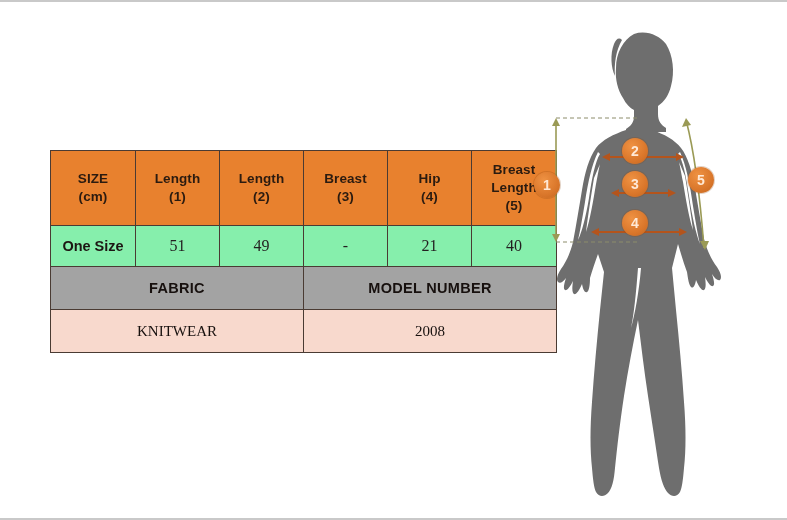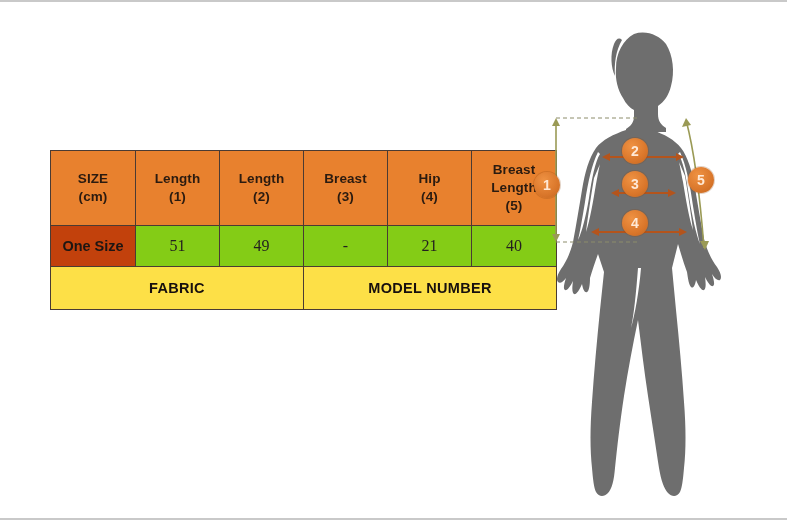--- a/index.html
+++ b/index.html
@@ -55,36 +55,36 @@
     background: #e8812e;
     color: #2b1b10;
     font-weight: bold;
     font-size: 13.5px;
     line-height: 1.32;
     height: 74px;
     letter-spacing: .1px;
   }
   #size-table thead th .hl { display: block; }
   #size-table tbody td.value-cell {
-    background: #84cc16;
+    background: #86efac;
     height: 40px;
     font-size: 16px;
     font-weight: normal;
     font-family: "Liberation Serif", serif;
   }
   #size-table tbody td.size-label-cell {
-    background: #c2410c;
+    background: #86efac;
     height: 40px;
     font-size: 14.5px;
     font-weight: bold;
     font-family: "Liberation Sans", sans-serif;
     color: #1d1613;
   }
   #size-table tbody td.meta-head-cell {
-    background: #fde047;
+    background: #a3a3a3;
     height: 42px;
     font-size: 14.5px;
     font-weight: bold;
     letter-spacing: .3px;
     color: #17100e;
   }
   #size-table tbody td.meta-value-cell {
     background: #f8d9cd;
     height: 42px;
     font-size: 15px;
@@ -172,20 +172,24 @@
         <td class="size-label-cell">One Size</td>
         <td class="value-cell">51</td>
         <td class="value-cell">49</td>
         <td class="value-cell">-</td>
         <td class="value-cell">21</td>
         <td class="value-cell">40</td>
       </tr>
       <tr>
         <td class="meta-head-cell" colspan="3">FABRIC</td>
         <td class="meta-head-cell" colspan="3">MODEL NUMBER</td>
+      </tr>
+      <tr>
+        <td class="meta-value-cell" colspan="3">KNITWEAR</td>
+        <td class="meta-value-cell" colspan="3">2008</td>
       </tr>
     </tbody>
   </table>
 
   <div id="figure-panel">
 
     <svg width="250" height="500" viewBox="0 0 250 500">
 
       <g fill="#6e6e6e">
 

